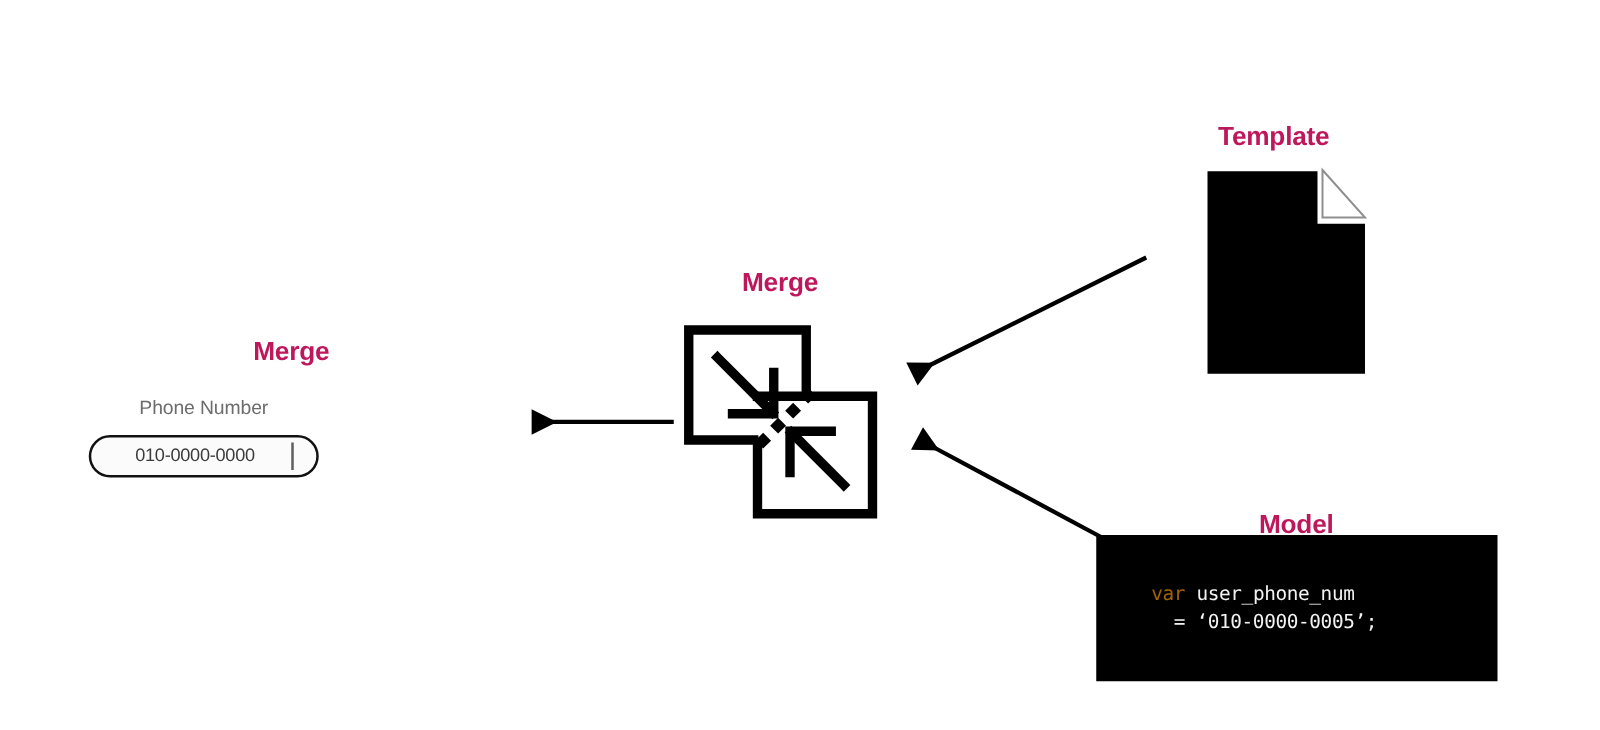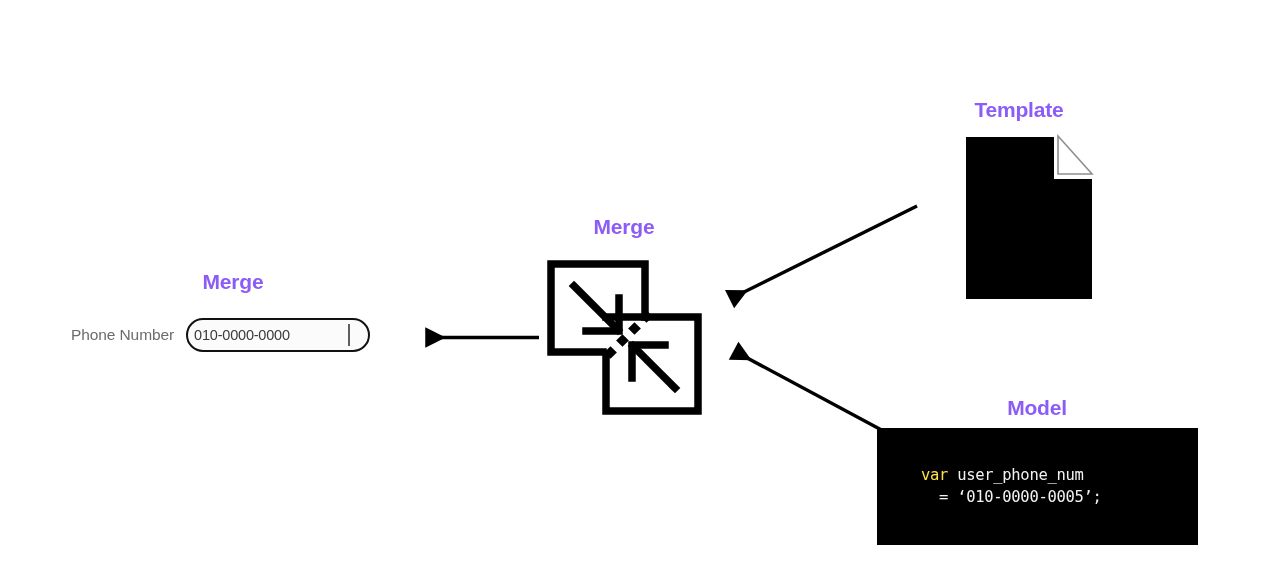--- a/index.html
+++ b/index.html
@@ -16,39 +16,40 @@
     overflow: hidden;
     font-family: "Liberation Sans", sans-serif;
   }
 
   
   .section-title {
     position: absolute;
     font-family: "Liberation Sans", sans-serif;
     font-weight: bold;
     font-size: 21px;
-    color: #8b5cf6;
+    color: #be185d;
     letter-spacing: -0.2px;
     white-space: nowrap;
     text-align: center;
     transform: translateX(-50%);
   }
   #title-view   { left: 233px; top: 270px; }
   #title-merge  { left: 624px; top: 215px; }
   #title-template { left: 1019px; top: 98px; }
-  #title-model  { left: 1037px; top: 396px; }
+  #title-model  { left: 1037px; top: 408px; }
 
   
   #view-form {
     position: absolute;
     left: 71px;
     top: 318px;
     display: flex;
     align-items: center;
     gap: 12px;
+    flex-direction: column;
   }
   #field-label {
     font-family: "Liberation Sans", sans-serif;
     font-size: 15.5px;
     color: #6c6c6c;
     white-space: nowrap;
     letter-spacing: -0.1px;
   }
   #phone-input-wrap {
     position: relative;
@@ -56,20 +57,21 @@
     height: 34px;
     border: 2.5px solid #111111;
     border-radius: 18px;
     background: #fbfbfb;
     display: flex;
     align-items: center;
     box-sizing: border-box;
   }
   #phone-input-value {
     flex: 1;
+    text-align: center;
     font-family: "Liberation Sans", sans-serif;
     font-size: 14.5px;
     color: #3b3b3b;
     letter-spacing: -0.2px;
     padding-left: 6px;
   }
   #text-caret {
     width: 2px;
     height: 22px;
     background: #5f5f5f;
@@ -106,21 +108,21 @@
     padding: 36px 0 0 44px;
   }
   #model-code pre {
     margin: 0;
     font-family: "DejaVu Sans Mono", "Liberation Mono", monospace;
     font-size: 15.5px;
     line-height: 1.42;
     color: #f2f2f2;
     letter-spacing: -0.3px;
   }
-  .kw-var { color: #fde047; }
+  .kw-var { color: #a16207; }
 
   
   .arrow-layer {
     position: absolute;
     left: 0;
     top: 0;
     width: 1280px;
     height: 584px;
     pointer-events: none;
   }

